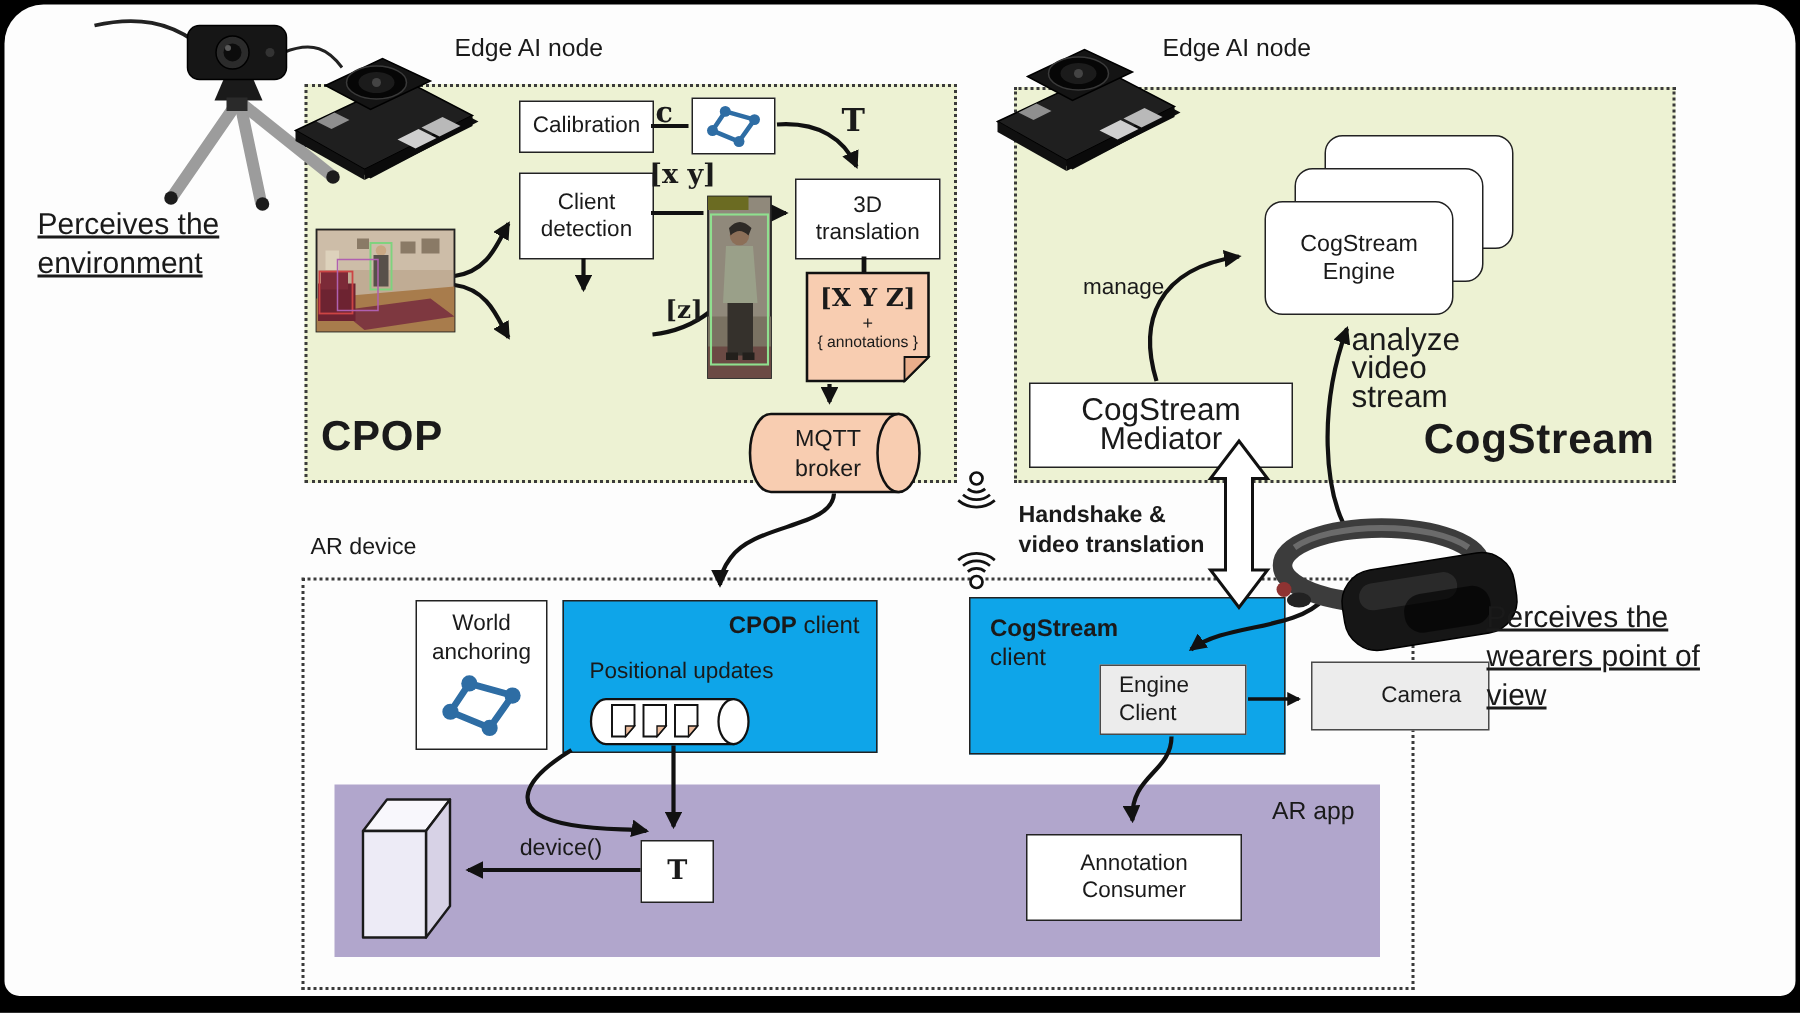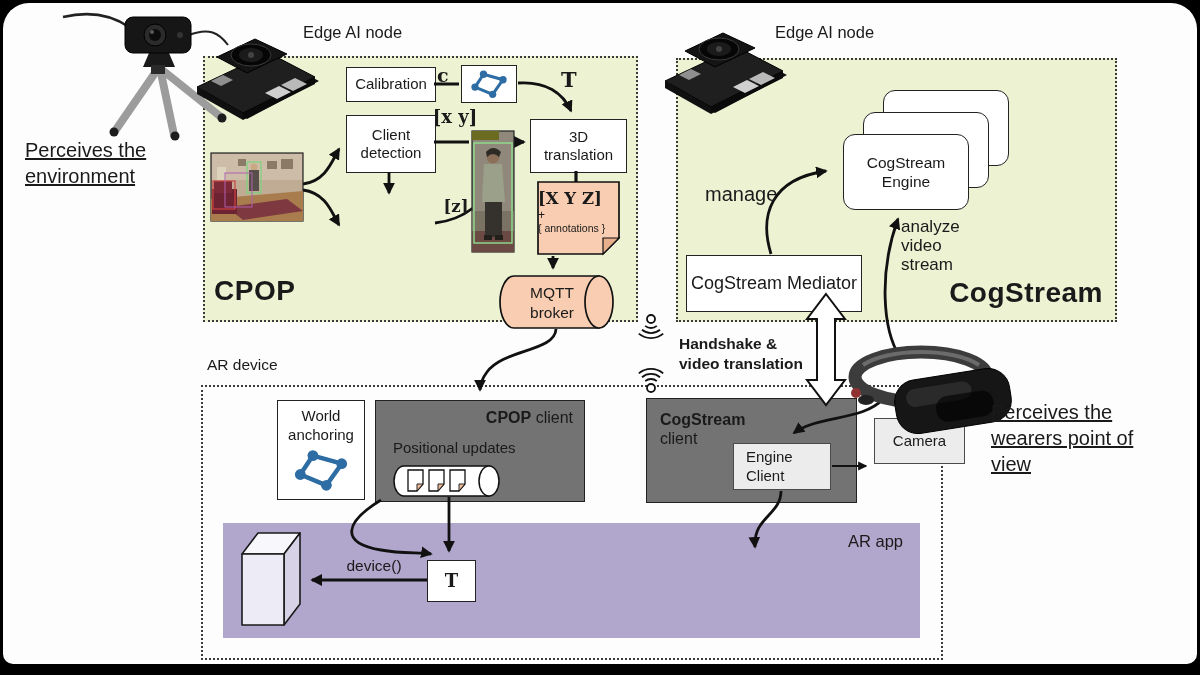--- a/index.html
+++ b/index.html
@@ -6,21 +6,21 @@
   .stage{position:relative;width:1200px;height:675px;background:#000;overflow:hidden;
          font-family:"Liberation Sans",sans-serif;color:#1a1a1a;}
   .sheet{position:absolute;left:3px;top:3px;right:3px;bottom:11px;background:#fdfdfd;
          border-radius:26px 26px 10px 10px;overflow:hidden;}
   .region{position:absolute;border:2px dotted #3a3a3a;z-index:10;}
   .green{background:#edf2d3;}
   .purple{position:absolute;background:#b1a6cc;z-index:11;}
   .box{position:absolute;background:#fff;border:1.7px solid #222;z-index:20;
        display:flex;flex-direction:column;align-items:center;justify-content:center;
        font-size:15px;line-height:18.5px;text-align:center;}
-  .box.peach{background:#737373;}
+  .box.peach{background:#0ea5e9;}
   .box.gray{background:#ececec;border-color:#4a4a4a;}
   .box.round{border-radius:12px;}
   .lbl{position:absolute;z-index:40;white-space:nowrap;}
   .big{font-size:20px;line-height:26px;text-decoration:underline;}
   .bold{font-weight:bold;}
   .math{font-family:"DejaVu Serif","Liberation Serif",serif;font-weight:bold;}
   .regiontitle{font-size:28px;font-weight:bold;letter-spacing:0.5px;}
   svg.overlay{position:absolute;left:0;top:0;z-index:30;pointer-events:none;}
   .small-lines{font-size:15.5px;line-height:19.5px;}
 </style>
@@ -69,42 +69,42 @@
   <div class="box" style="left:527px;top:116px;width:95px;height:52px;">
     <span>3D</span>
     <span>translation</span>
   </div>
 
   <div class="lbl math" style="left:434px;top:61px;font-size:19px;">c</div>
   <div class="lbl math" style="left:558px;top:64px;font-size:21px;">T</div>
   <div class="lbl math" style="left:428px;top:103px;width:48px;text-align:center;font-size:18px;">[x y]</div>
   <div class="lbl math" style="left:438px;top:194px;width:30px;text-align:center;font-size:16.5px;">[z]</div>
 
-  <div class="lbl" style="left:535px;top:186px;width:81px;z-index:40;">
+  <div class="lbl" style="left:535px;top:186px;width:81px;text-align:center;z-index:40;">
     <span class="math" style="display:block;font-size:16.5px;">[X Y Z]</span>
     <span style="display:block;font-size:12px;line-height:14px;">+</span>
     <span style="display:block;font-size:10.5px;line-height:13px;">{ annotations }</span>
   </div>
 
   <div class="lbl" style="left:499px;top:280px;width:100px;text-align:center;font-size:15.5px;line-height:20px;">
     <span style="display:block">MQTT</span>
     <span style="display:block">broker</span>
   </div>
 
   <div class="box round" style="left:880px;top:87px;width:124px;height:74px;"></div>
   <div class="box round" style="left:860px;top:109px;width:124px;height:74px;"></div>
   <div class="box round small-lines" style="left:840px;top:131px;width:124px;height:74px;">
     <span>CogStream</span>
     <span>Engine</span>
   </div>
-  <div class="box" style="left:683px;top:252px;width:174px;height:55px;font-size:18px;">
+  <div class="box" style="left:683px;top:252px;width:174px;height:55px;font-size:21px;">
     <span>CogStream Mediator</span>
   </div>
-  <div class="lbl" style="left:702px;top:180px;font-size:20px;">manage</div>
-  <div class="lbl" style="left:898px;top:214px;font-size:17px;line-height:19px;">
+  <div class="lbl" style="left:719px;top:180px;font-size:15px;">manage</div>
+  <div class="lbl" style="left:898px;top:214px;font-size:21px;line-height:19px;">
     <span style="display:block">analyze</span>
     <span style="display:block">video</span>
     <span style="display:block">stream</span>
   </div>
 
   <div class="lbl bold" style="left:676px;top:331px;font-size:15.5px;line-height:19.5px;">
     <span style="display:block">Handshake &amp;</span>
     <span style="display:block">video translation</span>
   </div>
 
@@ -130,25 +130,29 @@
   <div class="box peach" style="left:643px;top:395px;width:209px;height:103px;">
     <div style="position:absolute;top:11px;left:13px;font-size:16px;text-align:left;line-height:19px;">
       <span class="bold" style="display:block">CogStream</span>
       <span style="display:block">client</span>
     </div>
   </div>
   <div class="box gray" style="left:730px;top:440px;width:98px;height:47px;align-items:flex-start;padding-left:12px;box-sizing:border-box;text-align:left;">
     <span>Engine</span>
     <span>Client</span>
   </div>
-  <div class="box gray" style="left:871px;top:415px;width:89px;height:44px;">
+  <div class="box gray" style="left:871px;top:438px;width:89px;height:44px;padding-left:28px;">
     <span>Camera</span>
   </div>
 
   <div class="lbl" style="left:845px;top:529px;font-size:16.5px;">AR app</div>
+  <div class="box" style="left:681px;top:553px;width:142px;height:56px;z-index:21;">
+    <span>Annotation</span>
+    <span>Consumer</span>
+  </div>
   <div class="box" style="left:424px;top:557px;width:47px;height:40px;z-index:21;">
     <span class="math" style="font-size:18px;">T</span>
   </div>
   <div class="lbl" style="left:330px;top:554px;width:82px;text-align:center;font-size:15.5px;z-index:40;">device()</div>
 
   <svg class="overlay" width="1200" height="675" viewBox="0 0 1200 675">
     <defs>
       <marker id="ah" viewBox="0 0 10 10" refX="8.5" refY="5" markerWidth="4.2" markerHeight="4.2" orient="auto">
         <path d="M0,0 L10,5 L0,10 Z" fill="#111"></path>
       </marker>

